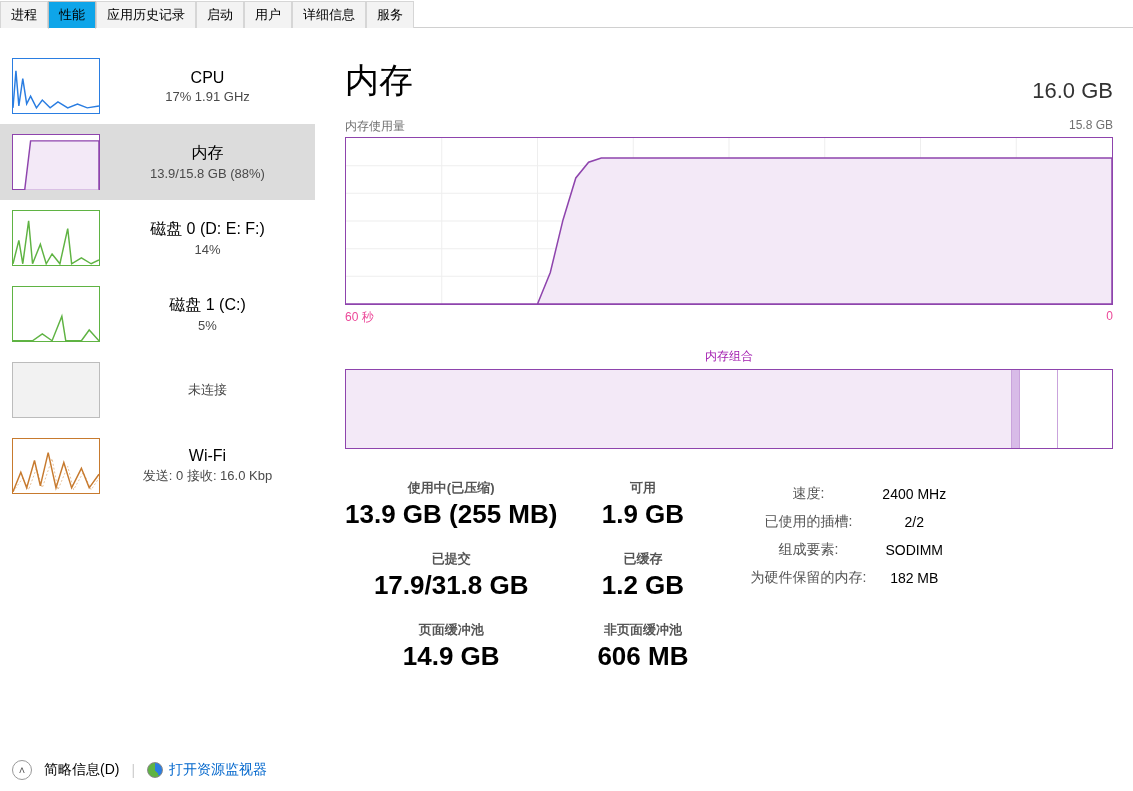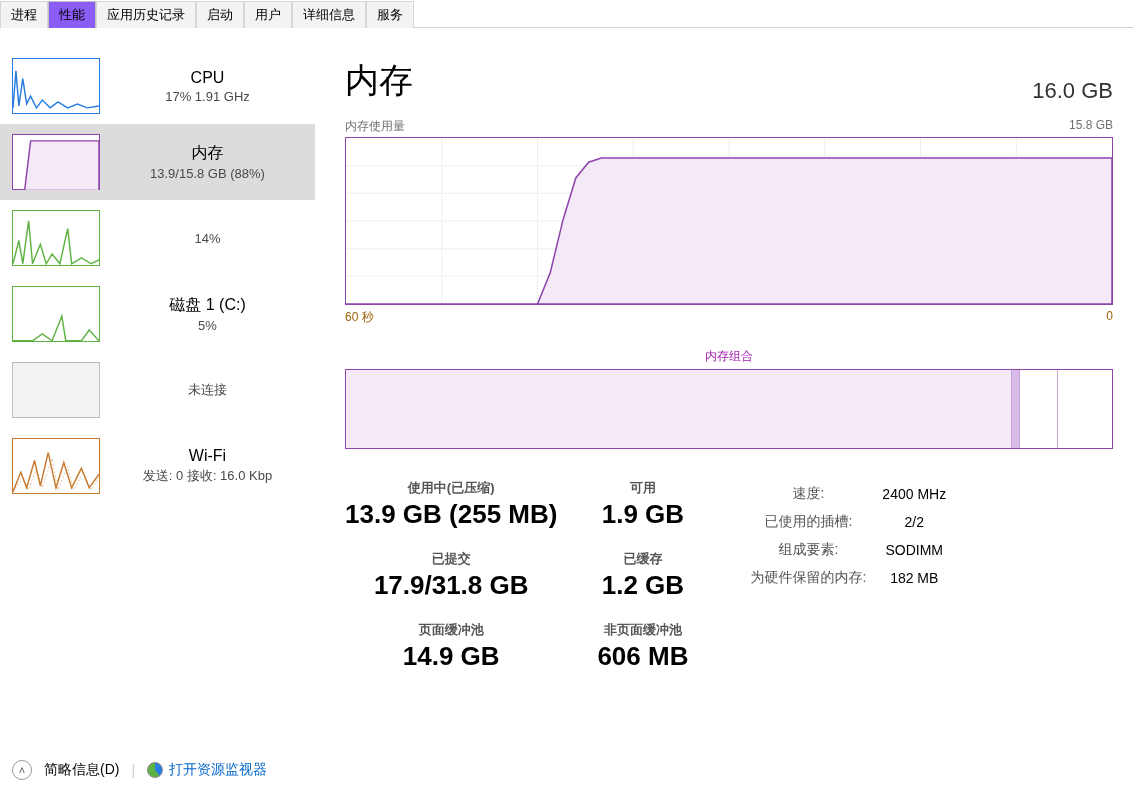--- a/index.html
+++ b/index.html
@@ -27,21 +27,21 @@
     font-size: 13px;
     border: 1px solid transparent;
     border-bottom: none;
     position: relative;
     top: 1px;
     cursor: default;
     background: #f3f3f3;
     border-color: #d6d6d6;
   }
   .tab.active {
-    background: #8b5cf6;
+    background: #0ea5e9;
     border-color: #c0c0c0;
     border-bottom: 1px solid #fff;
   }
 
   .body {
     display: flex;
     height: calc(100% - 28px - 42px);
     text-align: center;
   }
 
@@ -75,21 +75,21 @@
     flex: 1;
     padding: 30px 20px 10px 30px;
     display: flex;
     flex-direction: column;
   }
   .hdr { display: flex; justify-content: space-between; align-items: flex-end; margin-bottom: 14px; }
   .hdr-title { font-size: 34px; font-weight: 400; }
   .hdr-total { font-size: 22px; color: #333; }
 
   .chart-label-row { display: flex; justify-content: space-between; font-size: 12px; color: #707070; margin-bottom: 2px; }
-  .chart-axis-row { display: flex; justify-content: space-between; font-size: 12px; color: #a16207; margin-top: 4px; }
+  .chart-axis-row { display: flex; justify-content: space-between; font-size: 12px; color: #ec4899; margin-top: 4px; }
 
   .mem-chart {
     height: 168px;
     border: 1px solid #8e44ad;
     position: relative;
     background: #fff;
   }
   .mem-chart .grid line { stroke: #eee; stroke-width: 1; }
   .mem-chart svg { width: 100%; height: 100%; display: block; }
 
@@ -182,20 +182,21 @@
       </div>
     </div>
 
     <div class="sb-item">
       <div class="sb-thumb" style="border-color:#5fb343">
         <svg viewBox="0 0 88 56" preserveAspectRatio="none">
             <polyline fill="none" stroke="#5fb343" stroke-width="1.5" points="0,54 6,30 10,54 16,10 20,54 28,34 34,54 40,44 48,54 56,18 60,54 70,48 80,54 88,50"></polyline>
           </svg>
       </div>
       <div class="sb-text">
+        <div class="sb-title">磁盘 0 (D: E: F:)</div>
         <div class="sb-sub">14%</div>
       </div>
     </div>
 
     <div class="sb-item">
       <div class="sb-thumb" style="border-color:#5fb343">
         <svg viewBox="0 0 88 56" preserveAspectRatio="none">
             <polyline fill="none" stroke="#5fb343" stroke-width="1.5" points="0,55 20,55 30,48 40,55 50,30 54,55 70,55 78,44 88,55"></polyline>
           </svg>
       </div>

